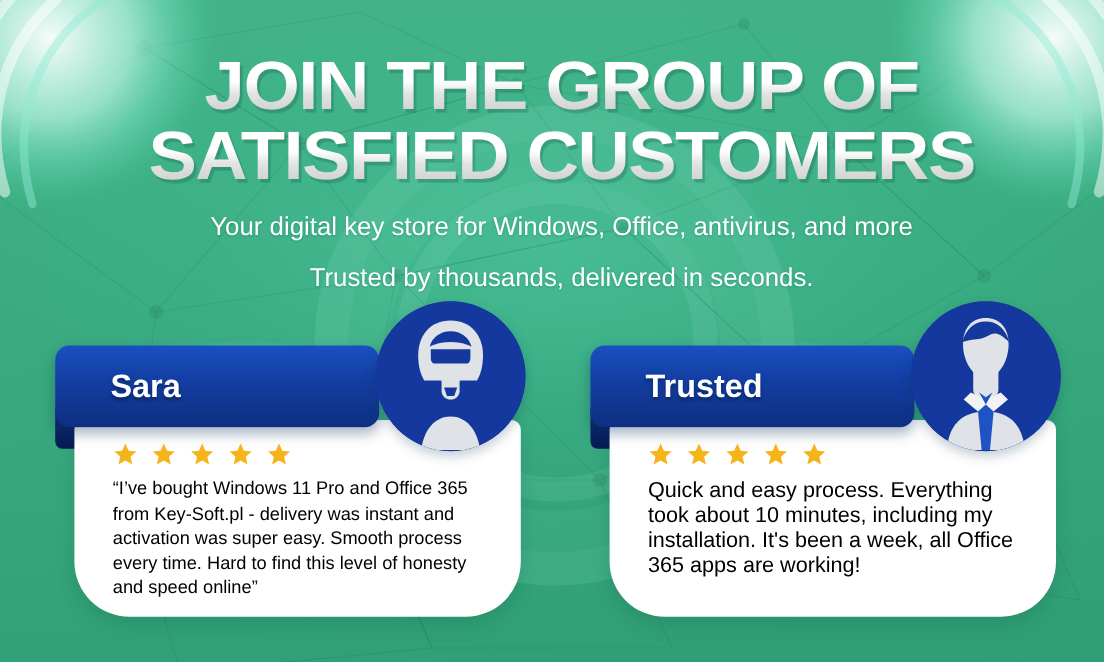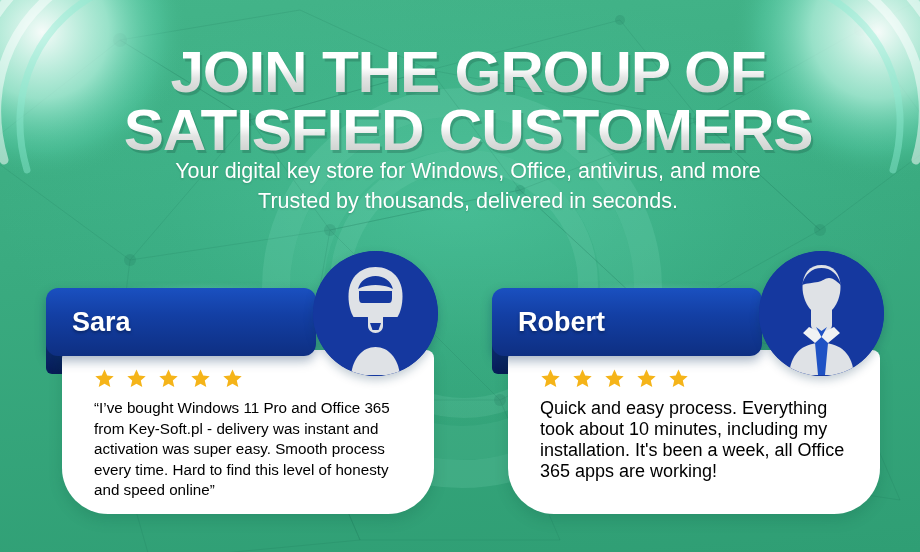--- a/index.html
+++ b/index.html
@@ -79,20 +79,21 @@
     -webkit-background-clip: text;
     background-clip: text;
     color: transparent;
     -webkit-text-fill-color: transparent;
     filter: drop-shadow(2px 3px 0 rgba(25,90,70,0.30));
     white-space: nowrap;
   }
   .title-line.second { margin-top: 6px; }
 
   .subtitle {
+    margin-top: 18px;
     color: #ffffff;
     font-size: 21.5px;
     line-height: 30px;
     font-weight: 400;
     text-shadow: 0 1px 2px rgba(20,90,68,0.30);
   }
 
   
   .card {
     position: absolute;
@@ -143,20 +144,21 @@
     left: 0;
     top: 0;
     width: 270px;
     height: 68px;
     border-radius: 12px;
     background: linear-gradient(180deg, #1a50c0 0%, #133fa4 40%, #0e2f82 100%);
     box-shadow: 0 5px 11px rgba(9,45,90,0.35);
     z-index: 4;
     display: flex;
     align-items: center;
+    padding-left: 20px;
   }
 
   .card-name {
     color: #ffffff;
     font-size: 27px;
     font-weight: 700;
     padding-left: 26px;
     text-shadow: 0 2px 3px rgba(5,25,70,0.55);
   }
 
@@ -270,21 +272,21 @@
     <g fill="none" stroke="#8fecd2" stroke-opacity="0.45" stroke-width="7" stroke-linecap="round">
       <path d="M45 230 C28 160 64 82 142 48"></path>
       <path d="M135 288 C112 210 146 134 222 104"></path>
     </g>
   </svg>
 
   <div class="headings">
     <div class="title-line">JOIN THE GROUP OF</div>
     <div class="title-line second">SATISFIED CUSTOMERS</div>
     <div class="subtitle">Your digital key store for Windows, Office, antivirus, and more</div>
-    <div class="subtitle" style="margin-top:0">Trusted by thousands, delivered in seconds.</div>
+    <div class="subtitle" style="margin-top:12px">Trusted by thousands, delivered in seconds.</div>
   </div>
 
   <div class="card left">
     <div class="glow"></div>
     <div class="fold"></div>
     <div class="card-body"></div>
 
     <div class="card-header">
       <span class="card-name">Sara</span>
     </div>
@@ -325,21 +327,21 @@
       <div class="quote">“I’ve bought Windows 11 Pro and Office 365 from Key-Soft.pl - delivery was instant and activation was super easy. Smooth process every time. Hard to find this level of honesty and speed online”</div>
     </div>
   </div>
 
   <div class="card right">
     <div class="glow"></div>
     <div class="fold"></div>
     <div class="card-body"></div>
 
     <div class="card-header">
-      <span class="card-name">Robert</span>
+      <span class="card-name">Trusted</span>
     </div>
 
     <div class="avatar">
       <svg viewBox="0 0 125 125">
         <circle cx="62.5" cy="62.5" r="62.5" fill="#15389f"></circle>
         <g fill="#dfe2e6">
           <path d="M62.5 14c-11.5 0-19 8-19 22 0 14 8.5 28 19 28s19-14 19-28c0-14-7.5-22-19-22z"></path>
           <path d="M52 58h21v16c0 4-4.5 8-10.5 8S52 78 52 74z"></path>
           <path d="M30 124c1.5-20 12-32 32.5-32S93.5 104 95 124z"></path>
         </g>

